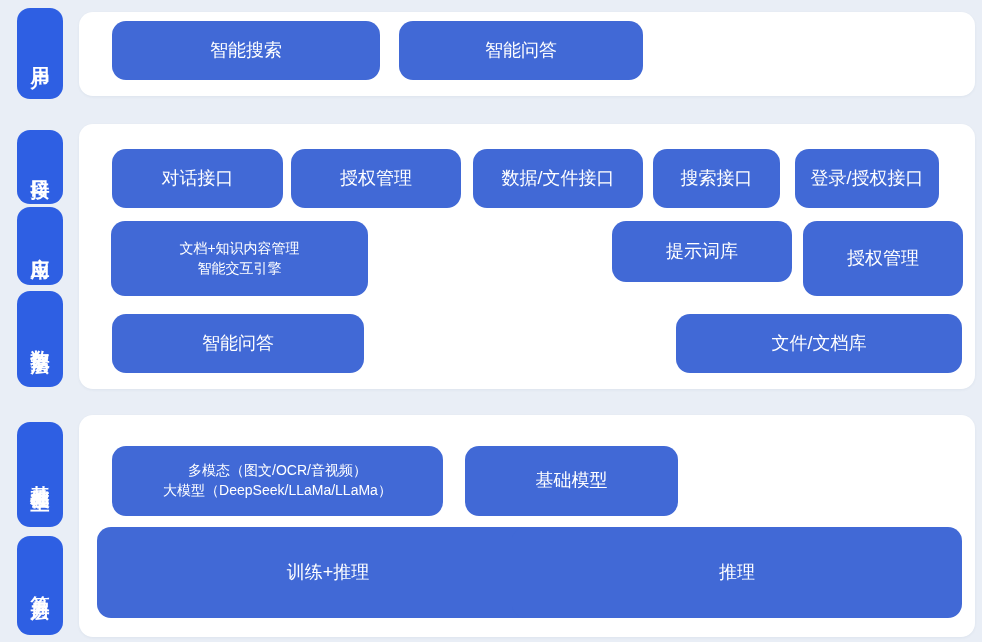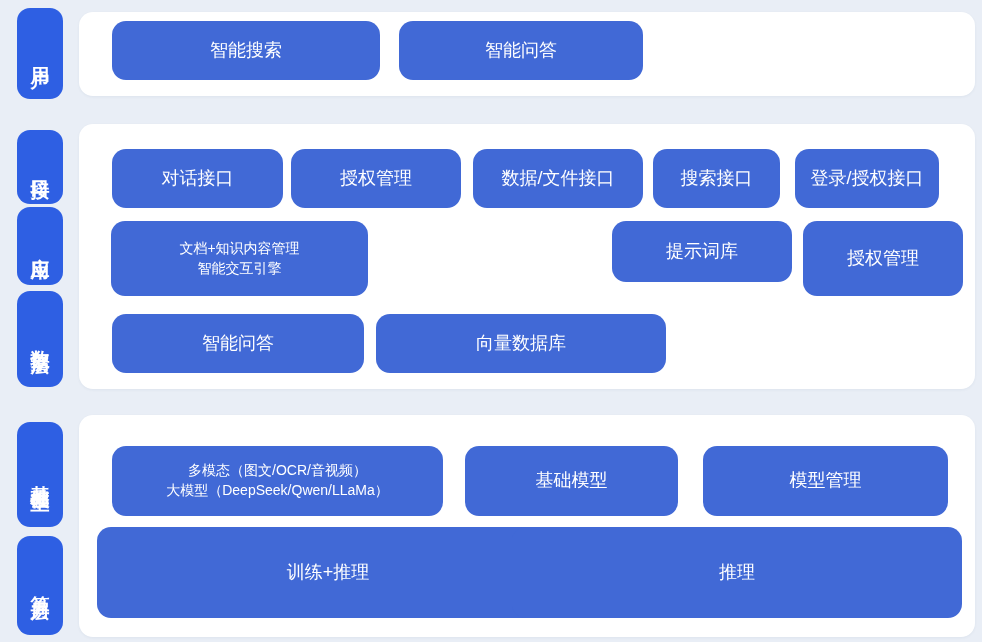--- a/index.html
+++ b/index.html
@@ -86,25 +86,24 @@
   <div class="node" style="left:795px;top:149px;width:144px;height:59px">登录/授权接口</div>
 
   <div class="node two-line" style="left:111px;top:221px;width:257px;height:75px">
     <span>文档+知识内容管理</span>
     <span>智能交互引擎</span>
   </div>
   <div class="node" style="left:612px;top:221px;width:180px;height:61px">提示词库</div>
   <div class="node" style="left:803px;top:221px;width:160px;height:75px">授权管理</div>
 
   <div class="node" style="left:112px;top:314px;width:252px;height:59px">智能问答</div>
-  <div class="node" style="left:376px;top:314px;width:290px;height:59px">向量数据库</div>
+  <div class="node" style="left:676px;top:314px;width:286px;height:59px">文件/文档库</div>
 
   <div class="node two-line" style="left:112px;top:446px;width:331px;height:70px">
     <span>多模态（图文/OCR/音视频）</span>
-    <span>大模型（DeepSeek/Qwen/LLaMa）</span>
+    <span>大模型（DeepSeek/LLaMa/LLaMa）</span>
   </div>
   <div class="node" style="left:465px;top:446px;width:213px;height:70px">基础模型</div>
-  <div class="node" style="left:703px;top:446px;width:245px;height:70px">模型管理</div>
 
   <div class="node" style="left:97px;top:527px;width:462px;height:91px">训练+推理</div>
   <div class="node" style="left:512px;top:527px;width:450px;height:91px">推理</div>
 
 </div>
 
 </body></html>

